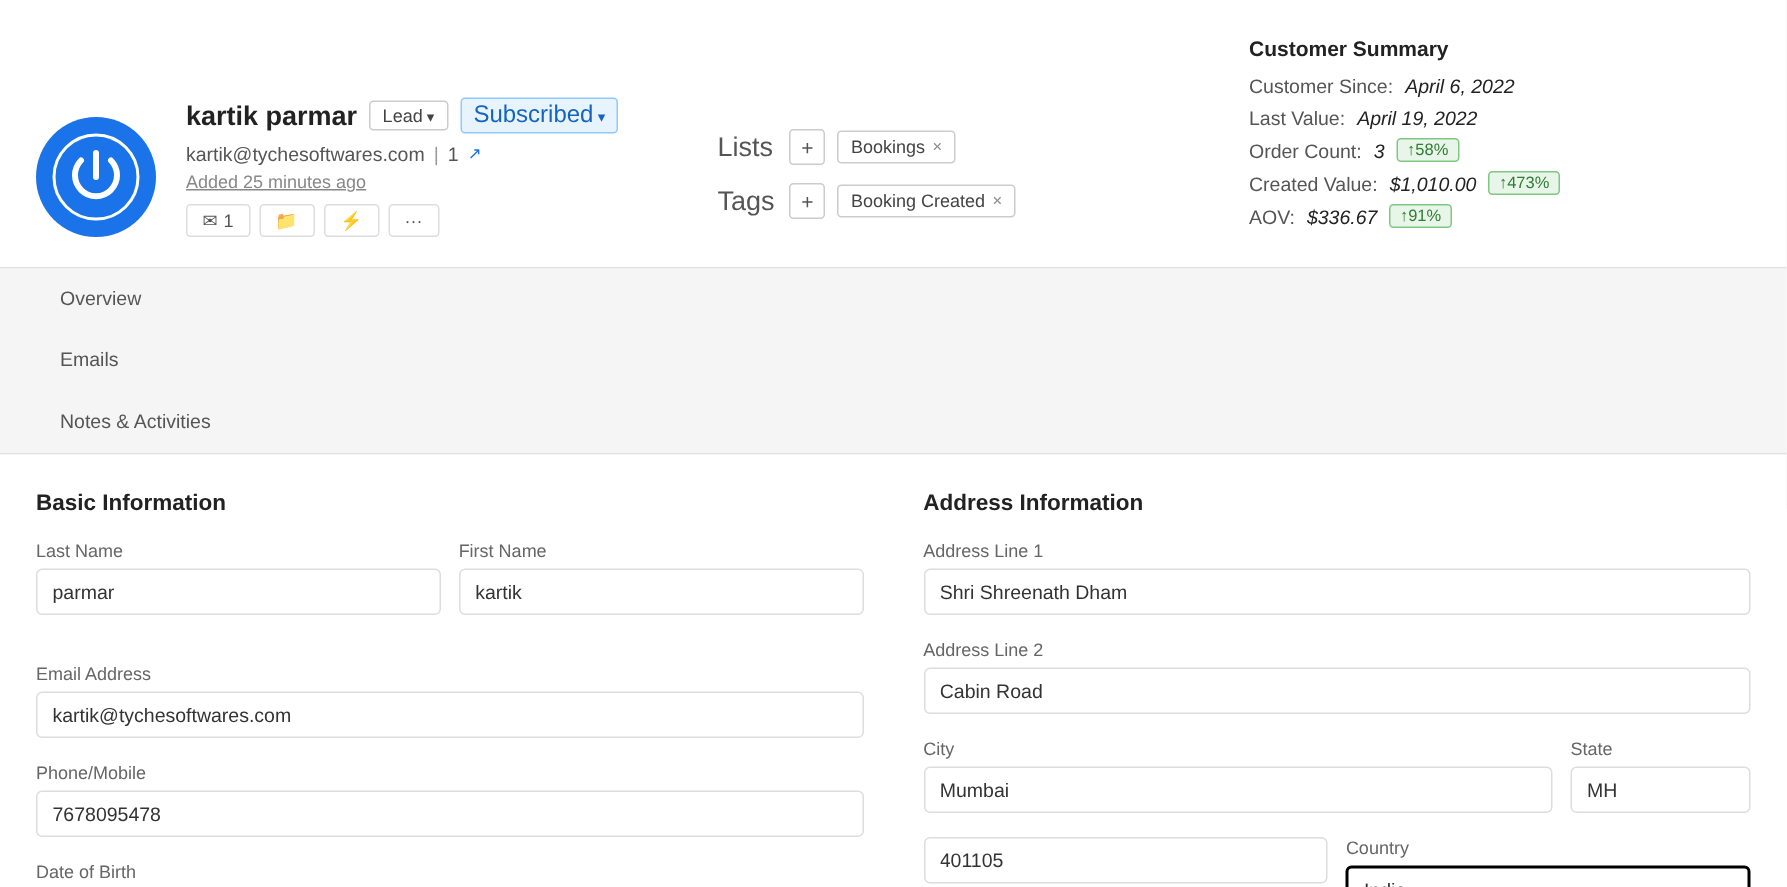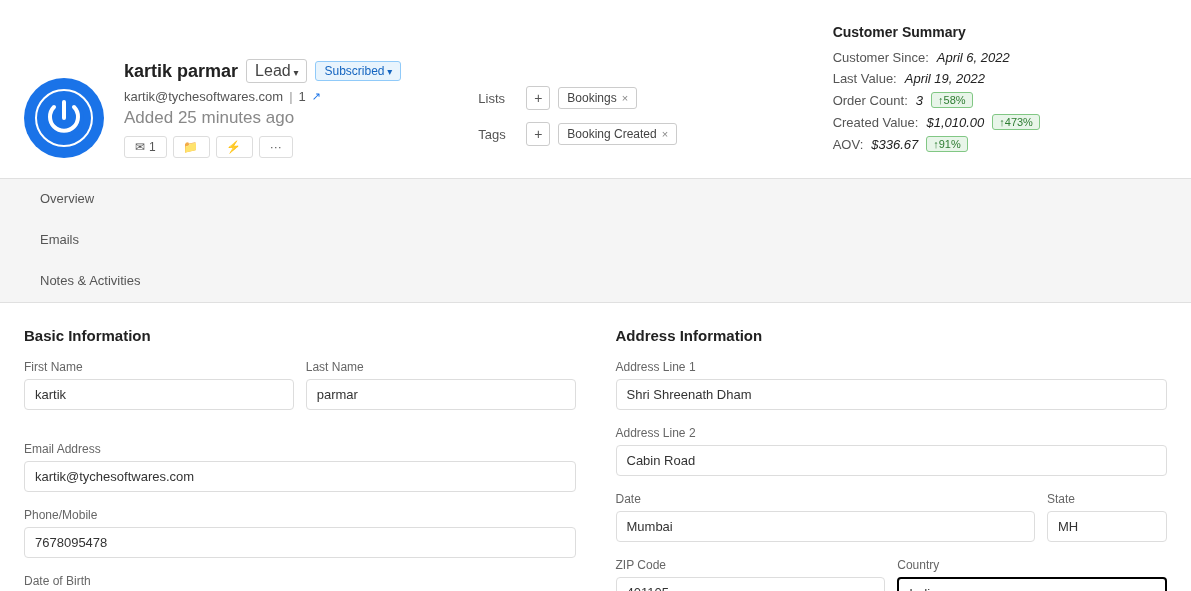--- a/index.html
+++ b/index.html
@@ -47,36 +47,36 @@
       font-size: 18px;
       font-weight: 600;
       color: #222;
     }
 
     .badge-lead {
       background: #fff;
       border: 1px solid #ccc;
       border-radius: 3px;
       padding: 2px 8px;
-      font-size: 16px;
+      font-size: 12px;
       color: #444;
       cursor: pointer;
     }
 
     .badge-lead::after {
       content: ' ▾';
       font-size: 10px;
     }
 
     .badge-subscribed {
       background: #e8f4fd;
       border: 1px solid #90caf9;
       border-radius: 3px;
       padding: 2px 8px;
-      font-size: 12px;
+      font-size: 16px;
       color: #1565c0;
       cursor: pointer;
     }
 
     .badge-subscribed::after {
       content: ' ▾';
       font-size: 10px;
     }
 
     .profile-email-row {
@@ -100,23 +100,24 @@
       color: #555;
     }
 
     .external-link-icon {
       color: #1a73e8;
       font-size: 11px;
       cursor: pointer;
     }
 
     .profile-added {
-      font-size: 17px;
+      font-size: 12px;
       color: #888;
       margin-bottom: 8px;
+      text-decoration: underline;
     }
 
     .profile-actions {
       display: flex;
       gap: 6px;
       align-items: center;
     }
 
     .action-btn {
       border: 1px solid #ddd;
@@ -139,21 +140,21 @@
     }
 
     .lt-row {
       display: flex;
       align-items: center;
       gap: 8px;
       margin-bottom: 12px;
     }
 
     .lt-label {
-      font-size: 13px;
+      font-size: 18px;
       color: #555;
       width: 40px;
     }
 
     .lt-add-btn {
       border: 1px solid #ccc;
       background: #fff;
       border-radius: 3px;
       width: 24px;
       height: 24px;
@@ -494,27 +495,27 @@
   <span class="tab">Notes &amp; Activities</span>
 </div>
 
 <div class="main-content">
   <div class="two-col">
 
     <div class="col-left">
       <div class="section-title">Basic Information</div>
 
       <div class="field-row">
+        <div class="field-group field-last">
+          <label class="field-label">Last Name</label>
+          <input class="field-input" type="text" value="parmar" style="">
+        </div>
         <div class="field-group field-first">
           <label class="field-label">First Name</label>
           <input class="field-input" type="text" value="kartik" style="">
-        </div>
-        <div class="field-group field-last">
-          <label class="field-label">Last Name</label>
-          <input class="field-input" type="text" value="parmar" style="">
         </div>
       </div>
 
       <div class="field-group">
         <label class="field-label">Email Address</label>
         <input class="field-input" type="email" value="kartik@tychesoftwares.com" style="">
       </div>
 
       <div class="field-group">
         <label class="field-label">Phone/Mobile</label>
@@ -538,32 +539,31 @@
         <input class="field-input" type="text" value="Shri Shreenath Dham" style="">
       </div>
 
       <div class="field-group">
         <label class="field-label">Address Line 2</label>
         <input class="field-input" type="text" value="Cabin Road" style="">
       </div>
 
       <div class="two-fields">
         <div class="field-group" style="flex:1">
-          <label class="field-label">Date</label>
+          <label class="field-label">City</label>
           <input class="field-input" type="text" value="Mumbai" style="">
         </div>
         <div class="field-group" style="width:120px">
           <label class="field-label">State</label>
           <input class="field-input" type="text" value="MH" style="">
         </div>
       </div>
 
       <div class="two-fields">
         <div class="field-group" style="flex:1">
-          <label class="field-label">ZIP Code</label>
           <input class="field-input" type="text" value="401105" style="">
         </div>
         <div class="field-group" style="flex:1">
           <label class="field-label">Country</label>
           <div class="country-select-wrapper">
             <select class="country-select">
               <option value="India" selected="">India</option>
               <option value="USA">USA</option>
               <option value="UK">UK</option>
             </select>

